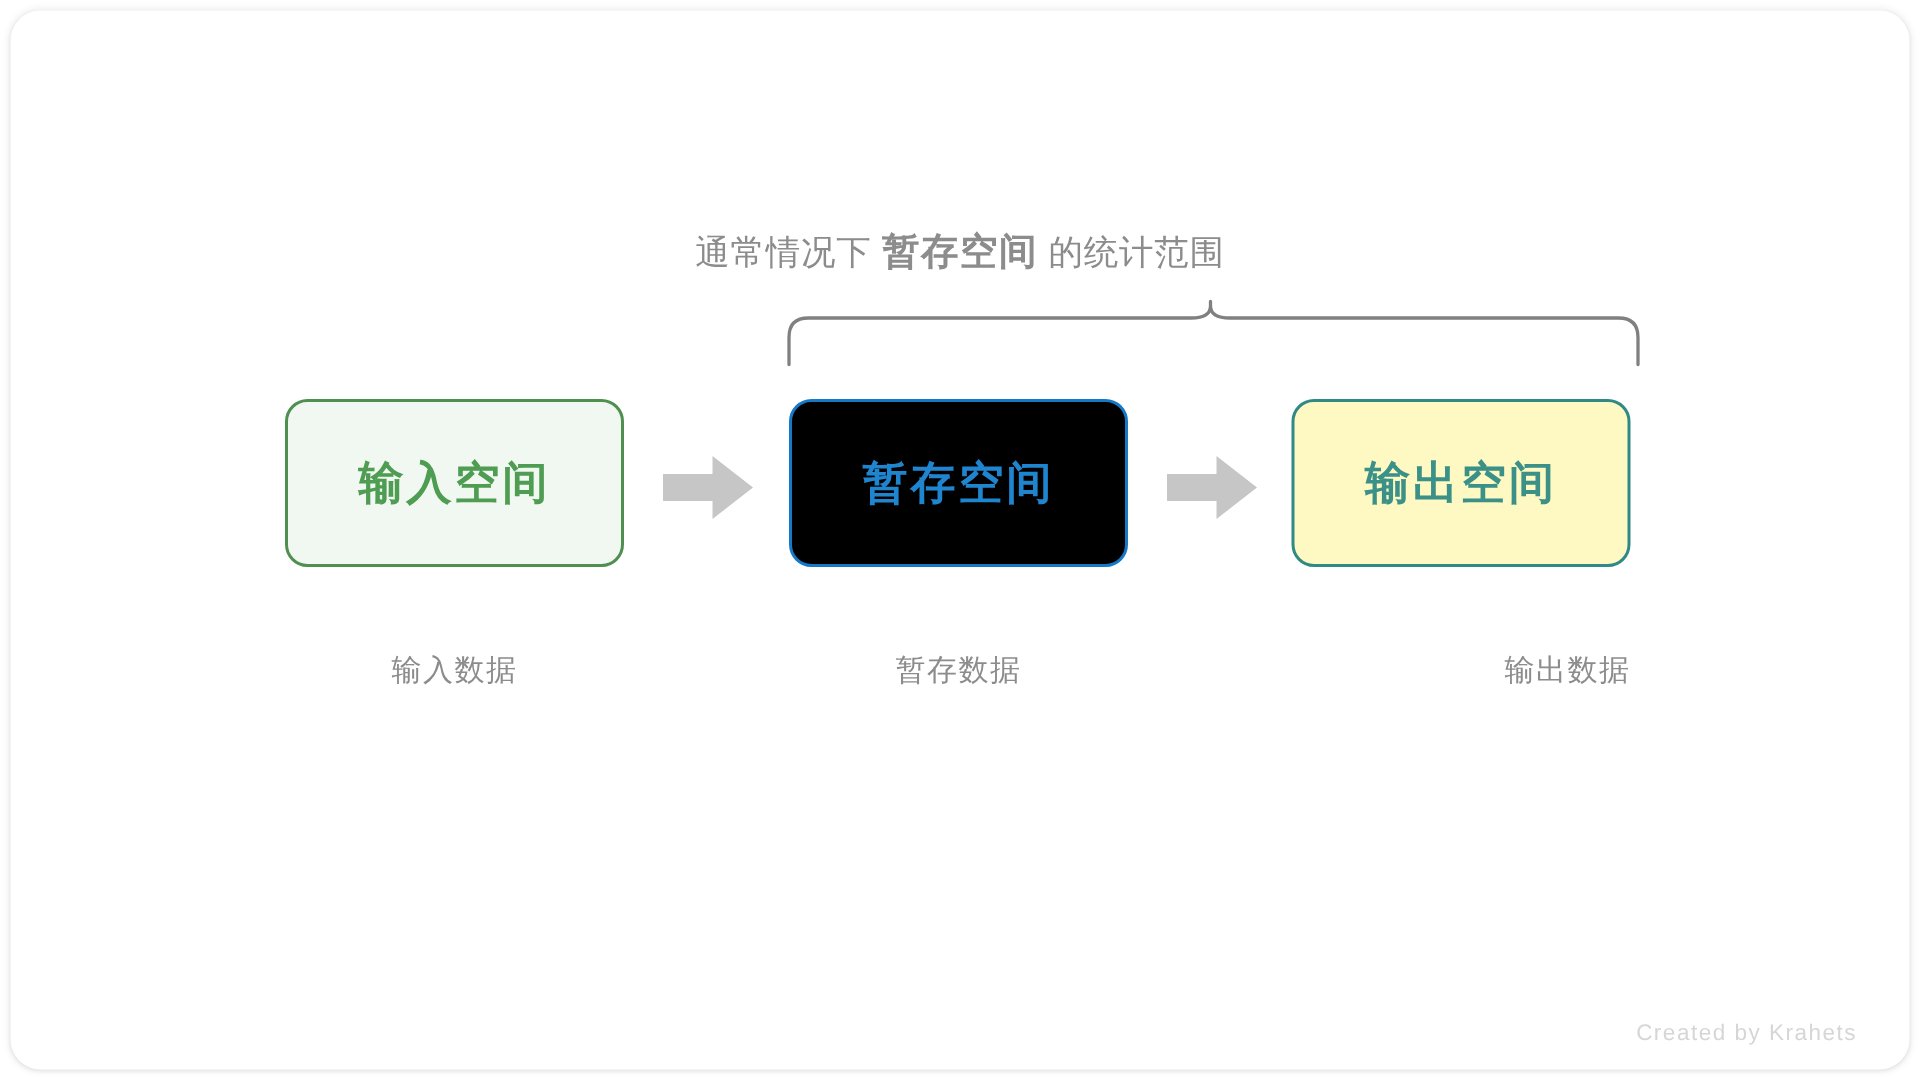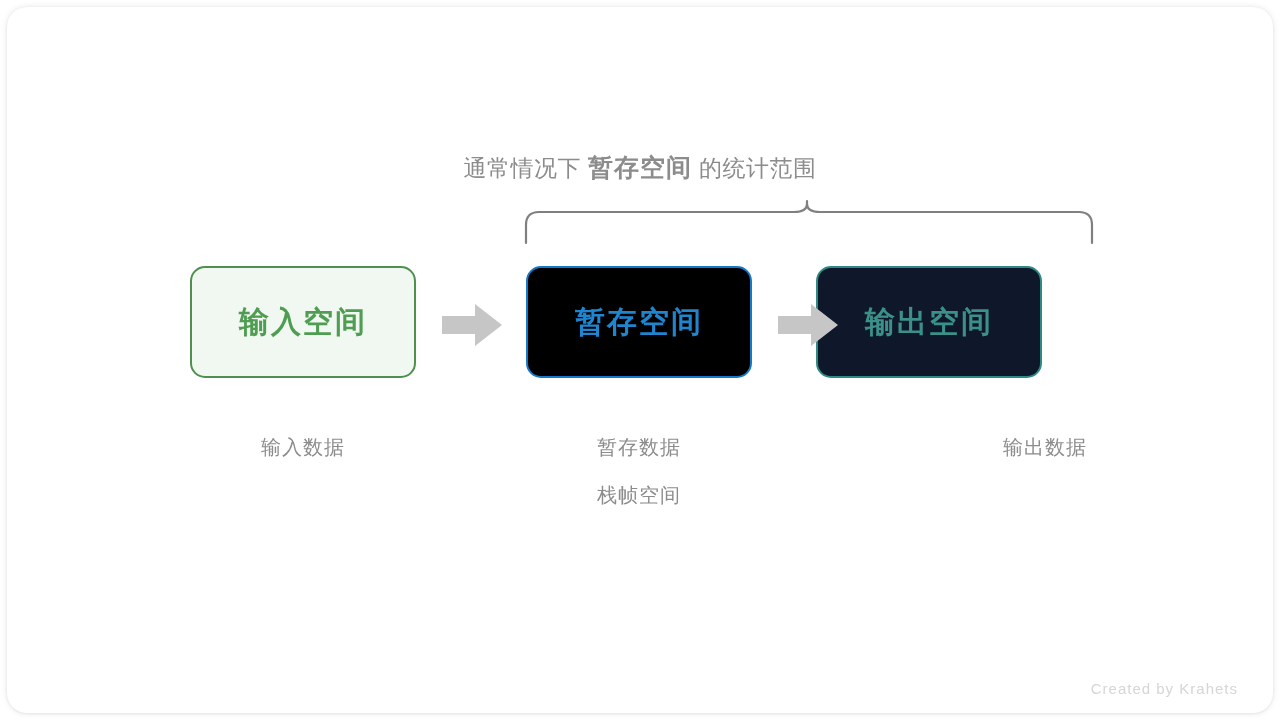--- a/index.html
+++ b/index.html
@@ -77,21 +77,21 @@
     font-weight: bold;
     letter-spacing: 2px;
   }
 
   .box.input   { left: 190px; background: #f1f8f1; border-color: #4f8f4f; }
   .box.input   .box-label { color: #4f9d52; }
 
   .box.buffer  { left: 526px; background: #000000; border-color: #1679c8; }
   .box.buffer  .box-label { color: #1f85cf; }
 
-  .box.output  { left: 816px; background: #0f172a; border-color: #2f8a85; font-family: Liberation Serif, serif; }
+  .box.output  { left: 861px; background: #fef9c3; border-color: #2f8a85; font-family: Liberation Serif, serif; }
   .box.output  .box-label { color: #3b9188; }
 
   
   .arrow {
     position: absolute;
     top: 303px;
   }
   .arrow.a1 { left: 441px; }
   .arrow.a2 { left: 777px; }
 
@@ -165,21 +165,20 @@
       <path d="M1 13 L34 13 L34 1 L61 22 L34 43 L34 31 L1 31 Z" fill="#c6c6c6"></path>
     </svg>
   </span>
 
   <div class="caption-col c1">
     <div class="caption-line">输入数据</div>
   </div>
 
   <div class="caption-col c2">
     <div class="caption-line">暂存数据</div>
-    <div class="caption-line">栈帧空间</div>
   </div>
 
   <div class="caption-col c3">
     <div class="caption-line">输出数据</div>
   </div>
 
   <div class="watermark">Created by Krahets</div>
 
 </div>
 

